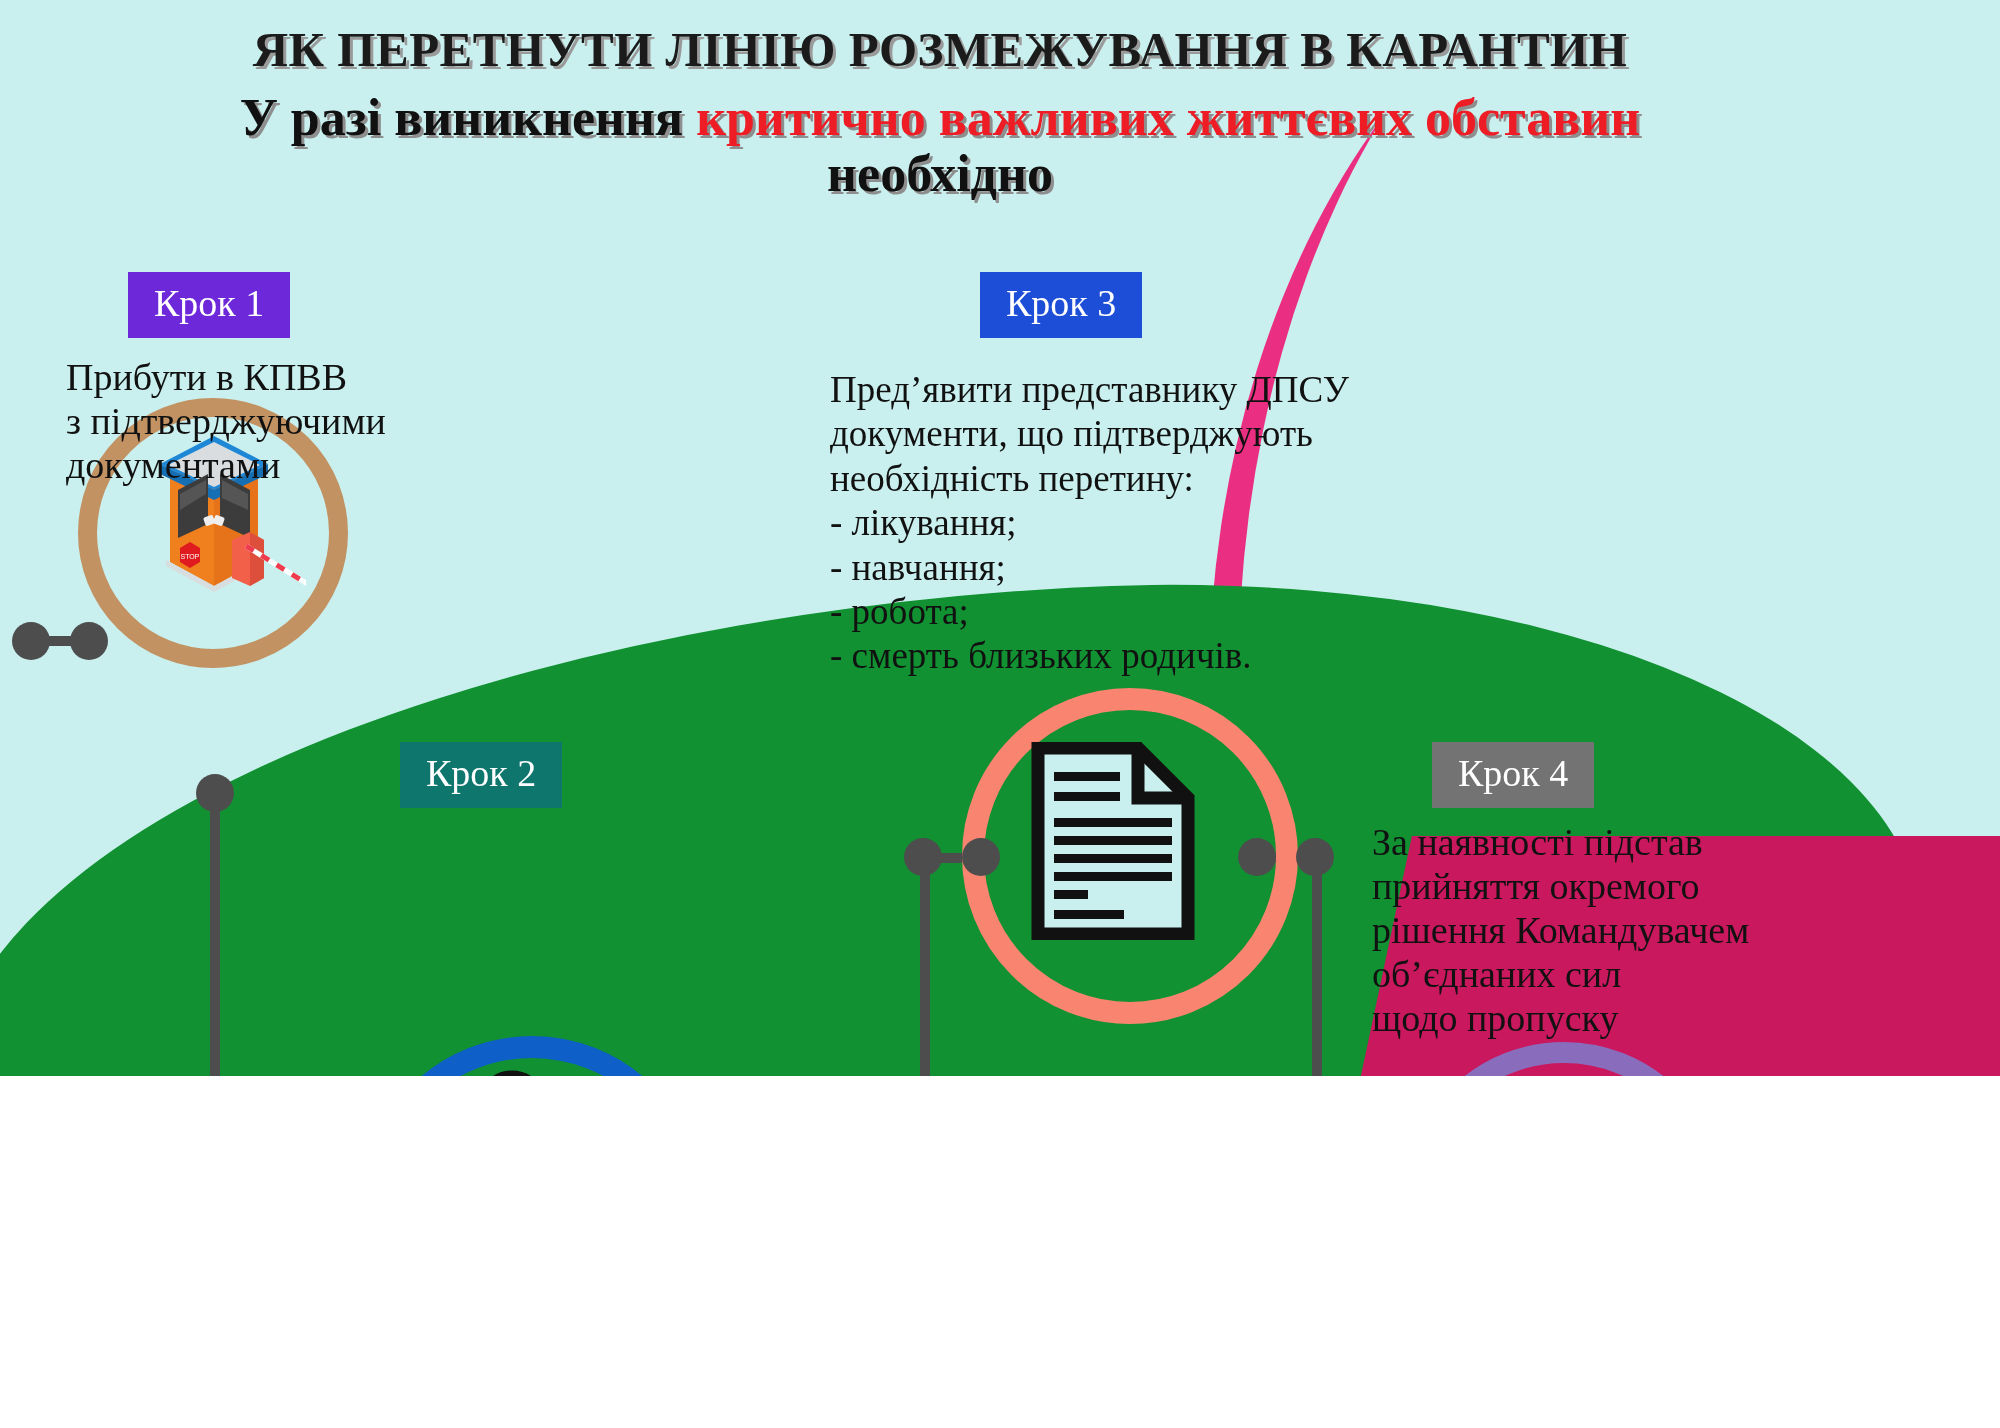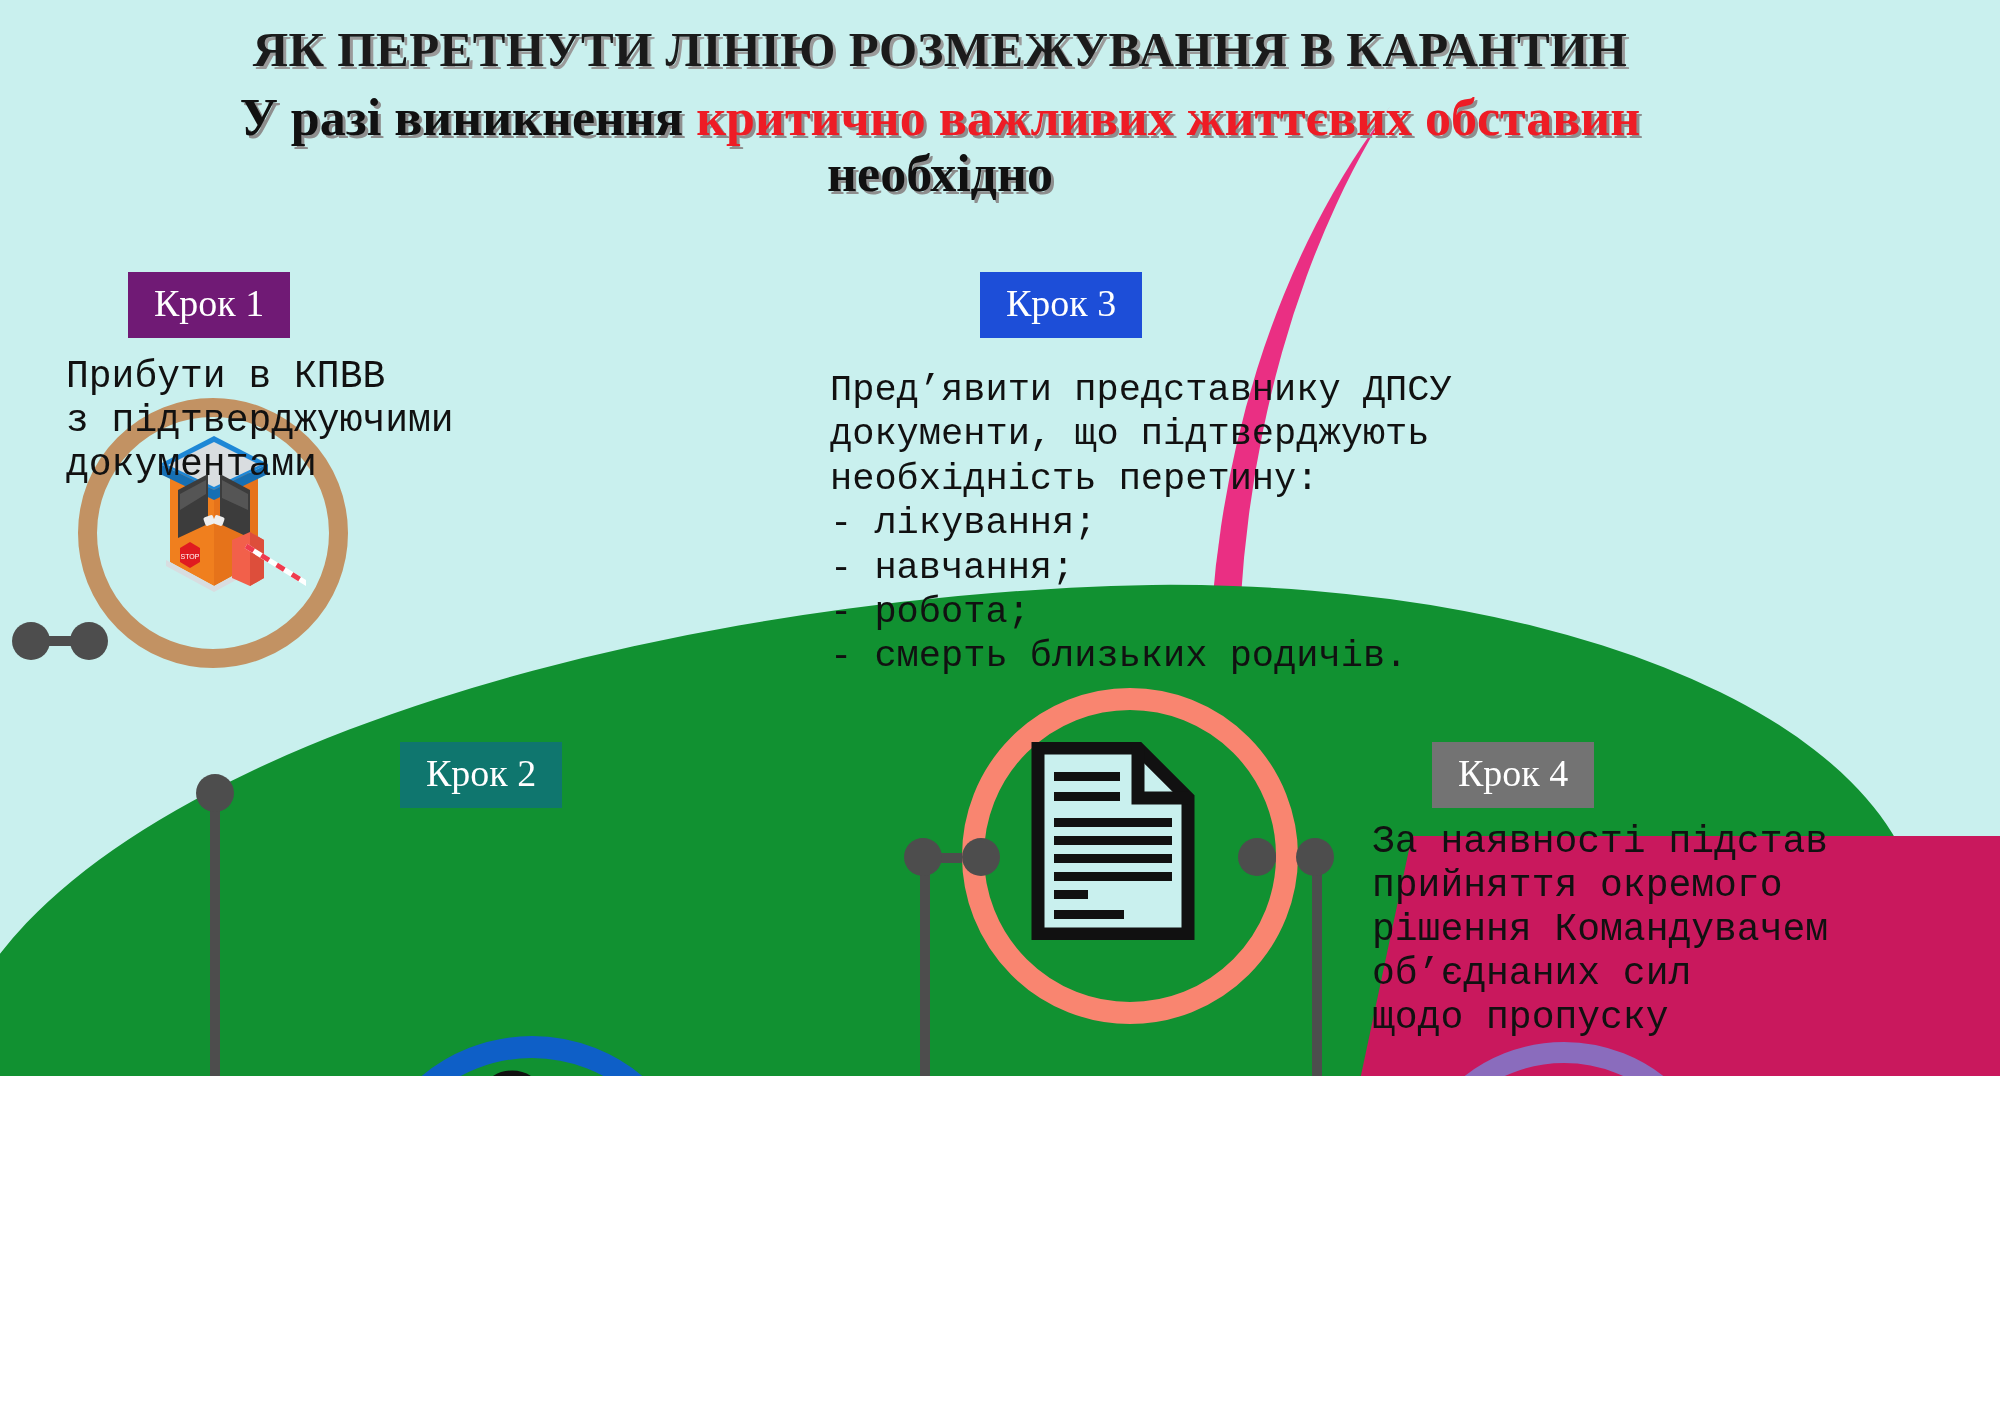--- a/index.html
+++ b/index.html
@@ -70,31 +70,30 @@
   .line{position:absolute;background:#4d4d4d;z-index:6;}
   .node{position:absolute;width:38px;height:38px;border-radius:50%;background:#4d4d4d;z-index:8;}
 
   
   .badge{
     position:absolute;z-index:25;
     color:#fff;font-size:38px;line-height:1;
     padding:12px 26px 16px 26px;
     white-space:nowrap;
   }
-  .b1{background:#701a75;}
+  .b1{background:#6d28d9;}
   .b2{background:#0f766e;}
   .b3{background:#1d4ed8;}
   .b4{background:#737373;}
 
   
   .txt{
     position:absolute;z-index:25;
     color:#111;font-size:38px;line-height:1.16;
     white-space:pre-line;
-    font-family:Liberation Mono, monospace;
   }
   .txt3{font-size:37px;line-height:1.2;}
 
   
   .ring{position:absolute;border-radius:50%;z-index:7;background:transparent;}
   .ring1{left:78px;top:398px;width:232px;height:232px;border:19px solid #c29263;}
   .ring2{left:360px;top:1036px;width:300px;height:300px;border:22px solid #0e5fc7;}
   .ring3{left:962px;top:688px;width:292px;height:292px;border:22px solid #f98570;}
   .ring4{left:1402px;top:1042px;width:282px;height:282px;border:21px solid #8a6cbd;}
 

